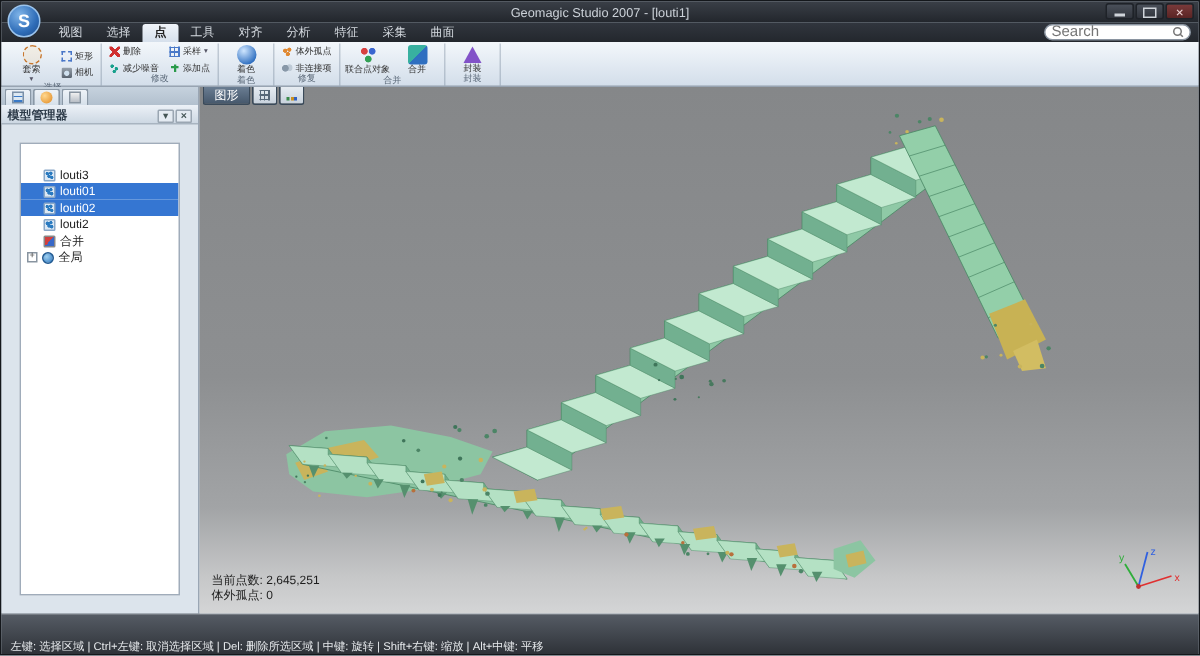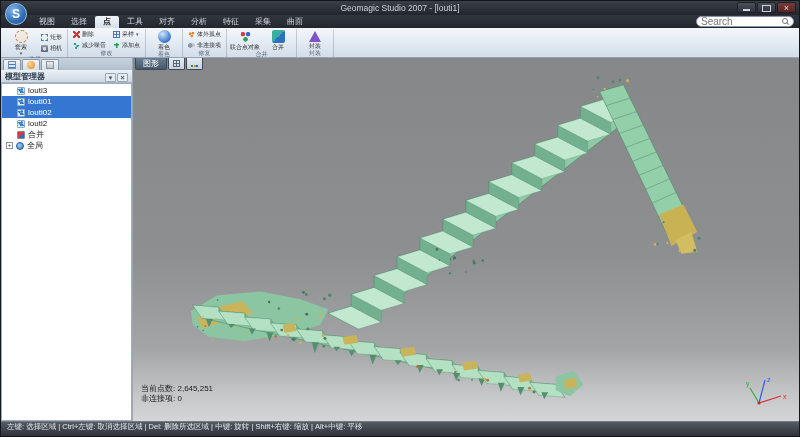--- a/index.html
+++ b/index.html
@@ -58,43 +58,43 @@
 .ptab{width:18px;border:1px solid #8a98a6;border-bottom:none;border-radius:2px 2px 0 0;background:linear-gradient(#eef3f8,#d6e0ea);display:flex;align-items:center;justify-content:center}
 .pticon{width:8px;height:8px;display:inline-block}
 .pi-model{background:repeating-linear-gradient(0deg,#3a7ac8 0 1px,transparent 1px 3px),#dce8f2;border:1px solid #7a90a8}
 .pi-display{background:radial-gradient(circle at 35% 35%,#ffd890,#e08820);border-radius:50%}
 .pi-dialog{background:linear-gradient(#f0f0f0,#b8bec6);border:1px solid #8894a0}
 .phead{height:13px;background:linear-gradient(#ecf1f7,#cdd8e3);border-bottom:1px solid #a8b4c0;display:flex;align-items:flex-end;padding:0 4px;font-size:8px;font-weight:bold;color:#2c3a48;flex:none}
 .phead .sp{flex:1}
 .phbtn{width:11px;height:9px;border:1px solid #9aa6b2;background:#e4ebf2;border-radius:1px;margin-left:1px;text-align:center;font-size:7px;line-height:8px;color:#455}
 .ph-menu::before{content:"▾"}
 .ph-close::before{content:"×"}
-.tree{flex:1;background:#fff;border:1px solid #a0acba;margin:0;overflow:hidden;padding-top:1px}
+.tree{flex:1;background:#fff;border:1px solid #a0acba;margin:12px;overflow:hidden;padding-top:15px}
 .titem{height:11px;display:flex;align-items:center;gap:3px;padding-left:4px;font-size:8px;color:#222}
 .titem.selected{background:#3576d2;color:#fff}
 .tspacer{width:8px;flex:none}
 .texp{width:7px;height:7px;flex:none;border:1px solid #8894a0;background:#fff;font-size:6px;line-height:5px;text-align:center;color:#333}
 .texp::before{content:"+"}
 .ticon{width:8px;height:8px;flex:none}
 .ti-points{background:radial-gradient(circle at 25% 30%,#2a7ac0 0 1px,transparent 1.3px),radial-gradient(circle at 65% 25%,#2a7ac0 0 1px,transparent 1.3px),radial-gradient(circle at 45% 60%,#2a7ac0 0 1px,transparent 1.3px),radial-gradient(circle at 75% 70%,#2a7ac0 0 1px,transparent 1.3px),#dce8f4;border:1px solid #8aa8c8;border-radius:1px}
 .ti-merge{background:linear-gradient(135deg,#d04040 0 50%,#3868c8 50%);border-radius:1px;border:1px solid #888}
 .ti-globe{border-radius:50%;background:radial-gradient(circle at 35% 35%,#9fd0f0,#2f78c0);border:1px solid #1f5890}
 
 .viewport{flex:1;position:relative;background:linear-gradient(180deg,#858789 0%,#8d8f91 55%,#a2a4a6 80%,#c6c7c8 93%,#d4d5d6 100%);overflow:hidden}
 .vtabs{position:absolute;top:0;left:2px;display:flex;gap:1px;z-index:3}
 .vtab{height:12px;padding:0 7px;font-size:8px;line-height:12px;color:#fff;background:linear-gradient(#6a7d92,#46586c);border:1px solid #3a4a5a;border-top:none;border-radius:0 0 2px 2px}
 .vtab.light{background:linear-gradient(#e6ecf2,#c8d2dc);color:#345;padding:0 4px;display:flex;align-items:center}
 .vticon{width:7px;height:7px;display:inline-block}
 .vi-grid{background:repeating-linear-gradient(0deg,#567 0 1px,transparent 1px 3px),repeating-linear-gradient(90deg,#567 0 1px,transparent 1px 3px)}
 .vi-report{background:linear-gradient(0deg,#3a8a4a 0 2px,transparent 2px) left 0 bottom 0/2px 5px no-repeat,linear-gradient(0deg,#c89020 0 2px,transparent 2px) left 2.5px bottom 0/2px 7px no-repeat,linear-gradient(0deg,#3060c0 0 2px,transparent 2px) left 5px bottom 0/2px 4px no-repeat}
 .scene{position:absolute;inset:0;width:100%;height:100%}
-.vinfo{position:absolute;left:8px;bottom:17px;font-size:8px;color:#1d1d1d;line-height:10px;z-index:2}
+.vinfo{position:absolute;left:8px;bottom:7px;font-size:8px;color:#1d1d1d;line-height:10px;z-index:2}
 .axisbox{position:absolute;right:8px;bottom:8px;z-index:2}
 
-.statusbar{height:15px;background:linear-gradient(#555b64,#2e3238);border-top:1px solid #767c84;color:#e6e9ec;font-size:7.5px;display:flex;align-items:flex-start;padding:0 6px;flex:none;white-space:nowrap}
+.statusbar{height:27px;background:linear-gradient(#555b64,#2e3238);border-top:1px solid #767c84;color:#e6e9ec;font-size:7.5px;display:flex;align-items:flex-end;padding:0 6px;flex:none;white-space:nowrap}
 </style>
 </head>
 <body>
 
 <div class="window">
 
   <div class="titlebar">
     <div class="logo">S</div>
     <span>Geomagic Studio 2007 - [louti1]</span>
     <div class="winbtns">
@@ -434,21 +434,21 @@
         <div class="vtab">图形</div>
         <div class="vtab light">
             <span class="vticon vi-grid"></span>
           </div>
         <div class="vtab light">
             <span class="vticon vi-report"></span>
           </div>
       </div>
       <div class="vinfo">
         <div><span>当前点数:</span> <span>2,645,251</span></div>
-        <div><span>非连接项:</span> <span>0</span></div>
+        <div><span>体外孤点:</span> <span>0</span></div>
       </div>
       <svg class="axisbox" width="46" height="40">
         <line x1="14" y1="30" x2="36" y2="23" stroke="#e03030" stroke-width="1.2"></line>
         <line x1="14" y1="30" x2="5" y2="15" stroke="#2fae3a" stroke-width="1.2"></line>
         <line x1="14" y1="30" x2="20" y2="7" stroke="#3060e0" stroke-width="1.2"></line>
         <circle cx="14" cy="30" r="1.6" fill="#c03030"></circle>
         <text x="38" y="26" font-size="7" fill="#e03030">x</text>
         <text x="1" y="13" font-size="7" fill="#2fae3a">y</text>
         <text x="22" y="9" font-size="7" fill="#3060e0">z</text>
       </svg>

